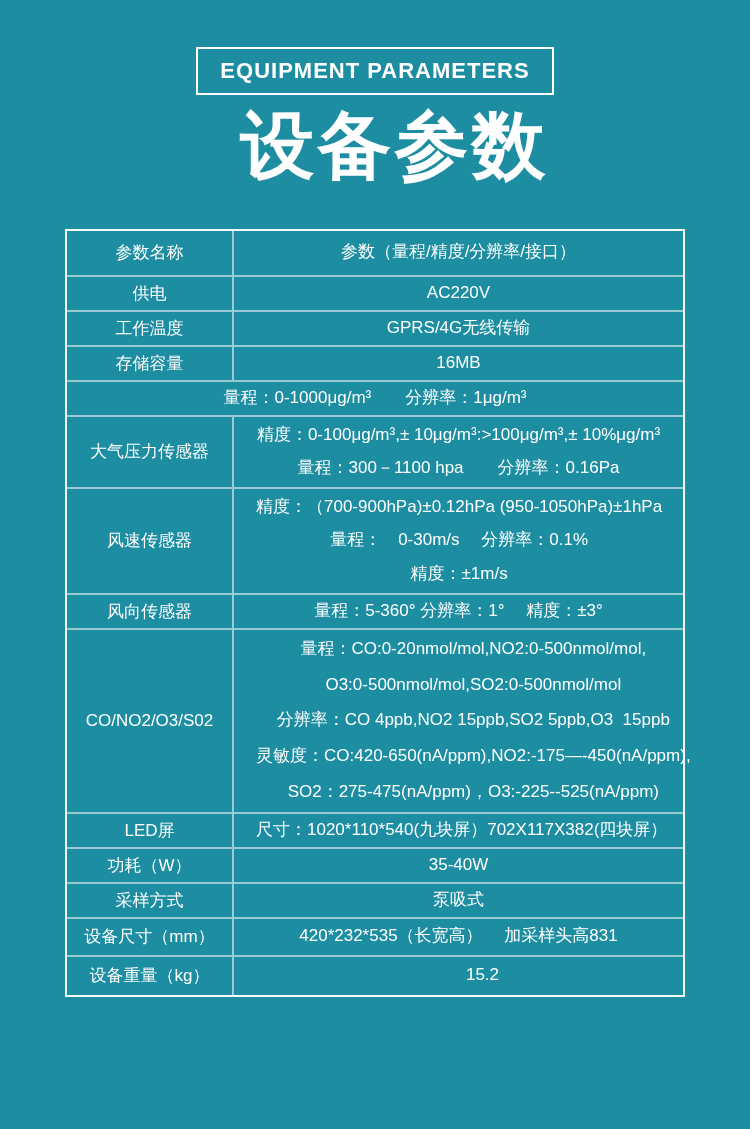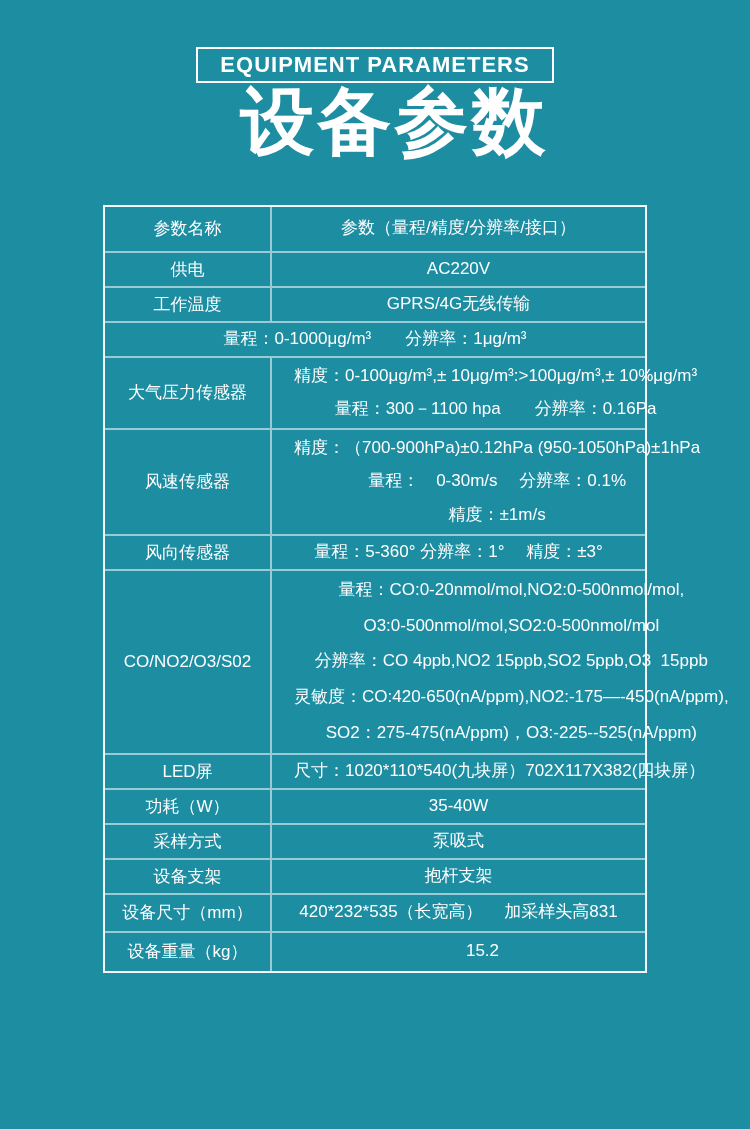--- a/index.html
+++ b/index.html
@@ -10,38 +10,39 @@
     font-family: "Liberation Sans", sans-serif;
     overflow: hidden;
   }
   .badge-wrap {
     display: flex;
     justify-content: center;
     padding-top: 47px;
   }
   .badge {
     border: 2px solid #ffffff;
-    height: 36px;
+    height: 48px;
     padding: 4px 22px;
     display: flex;
     align-items: center;
     font-size: 22px;
     font-weight: bold;
     letter-spacing: 1px;
   }
   .page-title {
     text-align: center;
     font-size: 74px;
     font-weight: 900;
     letter-spacing: 3px;
     line-height: 1.05;
+    margin-top: 12px;
     padding-left: 39px;
   }
   .ptable {
-    width: 544px;
+    width: 620px;
     margin: 44px auto 0;
     border: 2px solid rgba(255,255,255,0.95);
   }
   .trow {
     display: flex;
     border-bottom: 2px solid rgba(255,255,255,0.55);
   }
   .trow:last-child { border-bottom: none; gap: 48px; }
   .lcell {
     width: 167px;
@@ -99,20 +100,26 @@
     </div>
   </div>
 
   <div class="trow r1">
     <div class="lcell">工作温度</div>
     <div class="vcell">
       <div class="vline">GPRS/4G无线传输</div>
     </div>
   </div>
 
+  <div class="trow r1">
+    <div class="lcell">存储容量</div>
+    <div class="vcell">
+      <div class="vline">16MB</div>
+    </div>
+  </div>
 
   <div class="trow r1">
     <div class="vcell">
       <div class="vline">量程：0-1000μg/m³　　分辨率：1μg/m³</div>
     </div>
   </div>
 
   <div class="trow r2">
     <div class="lcell">大气压力传感器</div>
     <div class="vcell">
@@ -162,26 +169,20 @@
     </div>
   </div>
 
   <div class="trow r1">
     <div class="lcell">采样方式</div>
     <div class="vcell">
       <div class="vline">泵吸式</div>
     </div>
   </div>
 
-  <div class="trow r1">
-    <div class="lcell">设备支架</div>
-    <div class="vcell">
-      <div class="vline">抱杆支架</div>
-    </div>
-  </div>
 
   <div class="trow rb">
     <div class="lcell">设备尺寸（mm）</div>
     <div class="vcell">
       <div class="vline">420*232*535（长宽高）　 加采样头高831</div>
     </div>
   </div>
 
   <div class="trow rb">
     <div class="lcell">设备重量（kg）</div>

